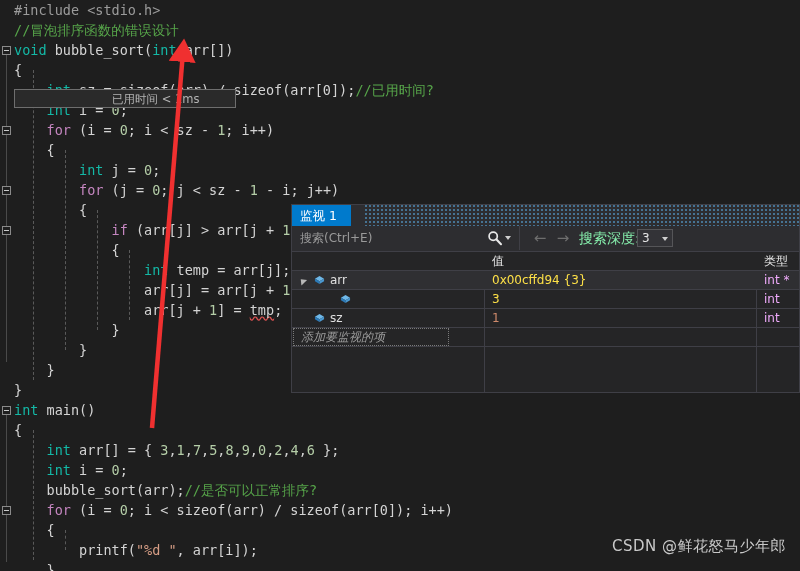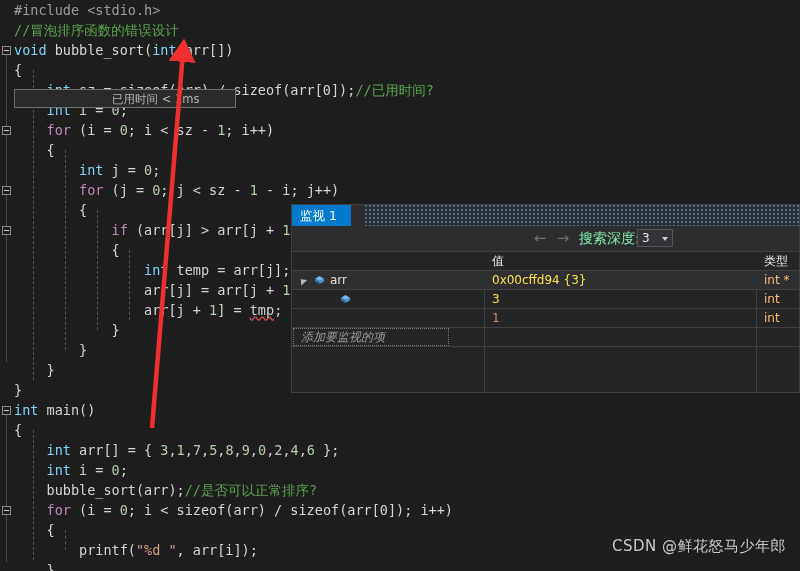--- a/index.html
+++ b/index.html
@@ -56,21 +56,21 @@
     position: absolute;
     left: 14px;
     height: 20px;
     line-height: 20px;
     font-size: 13.5px;
     font-family: "DejaVu Sans Mono", monospace;
     white-space: pre;
     color: #d4d4d4;
     letter-spacing: 0px;
   }
-  .kw   { color: #7dd3fc; }   
+  .kw   { color: #14b8a6; }   
   .kw2  { color: #c586c0; }
   .cm   { color: #57a64a; }   
   .pp   { color: #9b9b9b; }   
   .num  { color: #b5cea8; }
   .str  { color: #d69d85; }
   .pl   { color: #d4d4d4; }
   .wavy {
     text-decoration: underline wavy #4ec9b0;
     text-decoration-skip-ink: none;
   }
@@ -238,21 +238,21 @@
   .c-type  { left: 464px; right: 0; }
   .vdiv {
     position: absolute;
     top: 0; bottom: 0;
     width: 1px; background: #3f3f46;
   }
   .row-sel { background: #2f2f32; }
   .txt-name  { color: #e0e0e0; }
   .txt-value { color: #fde047; }
   .txt-value-changed { color: #cf8a6b; }
-  .txt-type  { color: #fdba74; }
+  .txt-type  { color: #f0abfc; }
   .txt-add   { color: #9a9a9a; font-style: italic; }
 
   .vs-icon {
     position: absolute;
     top: 4px;
     width: 11px; height: 10px;
   }
   .expander {
     position: absolute;
     top: 6px;
@@ -356,20 +356,28 @@
 </div>
 
 <div id="watch">
 
   <div id="watch-tabstrip">
     <div id="tab-dots"></div>
     <div id="watch-tab">监视 1</div>
   </div>
 
   <div id="watch-toolbar">
+    <div id="search-box">
+      <div id="search-input-text">搜索(Ctrl+E)</div>
+      <svg id="search-icon" viewBox="0 0 16 16">
+        <circle cx="6.2" cy="6.2" r="4.1" fill="none" stroke="#e8e8e8" stroke-width="1.7"></circle>
+        <line x1="9.3" y1="9.3" x2="14" y2="14.2" stroke="#e8e8e8" stroke-width="2.1" stroke-linecap="round"></line>
+      </svg>
+      <div id="search-caret"></div>
+    </div>
 
     <div class="nav-arrow" style="left:240px;">←</div>
     <div class="nav-arrow" style="left:263px;">→</div>
 
     <div id="depth-label">搜索深度:</div>
     <div id="depth-select">
       <div id="depth-value">3</div>
       <div id="depth-caret"></div>
     </div>
   </div>
@@ -400,20 +408,28 @@
             <svg viewBox="0 0 12 11" class="vs-icon" style="left: 48px;">
               <path d="M1 4 L6 1.2 L11 4 L6 6.8 Z" fill="#6fb8e8"></path>
               <path d="M1 4 L1 7 L6 9.8 L6 6.8 Z" fill="#2b7ab8"></path>
               <path d="M11 4 L11 7 L6 9.8 L6 6.8 Z" fill="#4a98d0"></path>
             </svg>
           </div>
           <div class="cell c-value txt-value" style="padding-left: 8px; width: 264px;">3</div>
           <div class="cell c-type txt-type" style="padding-left: 8px;">int</div>
         </div>
         <div class="grid-row" style="top: 57px;">
+          <div class="cell c-name">
+            <svg viewBox="0 0 12 11" class="vs-icon" style="left: 22px;">
+              <path d="M1 4 L6 1.2 L11 4 L6 6.8 Z" fill="#6fb8e8"></path>
+              <path d="M1 4 L1 7 L6 9.8 L6 6.8 Z" fill="#2b7ab8"></path>
+              <path d="M11 4 L11 7 L6 9.8 L6 6.8 Z" fill="#4a98d0"></path>
+            </svg>
+            <span class="txt-name" style="position: absolute; left: 38px; top: 0px; line-height: 18px;">sz</span>
+          </div>
           <div class="cell c-value txt-value-changed" style="padding-left: 8px; width: 264px;">1</div>
           <div class="cell c-type txt-type" style="padding-left: 8px;">int</div>
         </div>
         <div class="grid-row" style="top: 76px;">
           <div id="add-row-box">
             <span class="txt-add" style="position: absolute; left: 7px; top: 0px; line-height: 16px; font-size: 12px;">添加要监视的项</span>
           </div>
           <div class="cell c-value " style="width: 264px;"></div>
           <div class="cell c-type "></div>
         </div>

